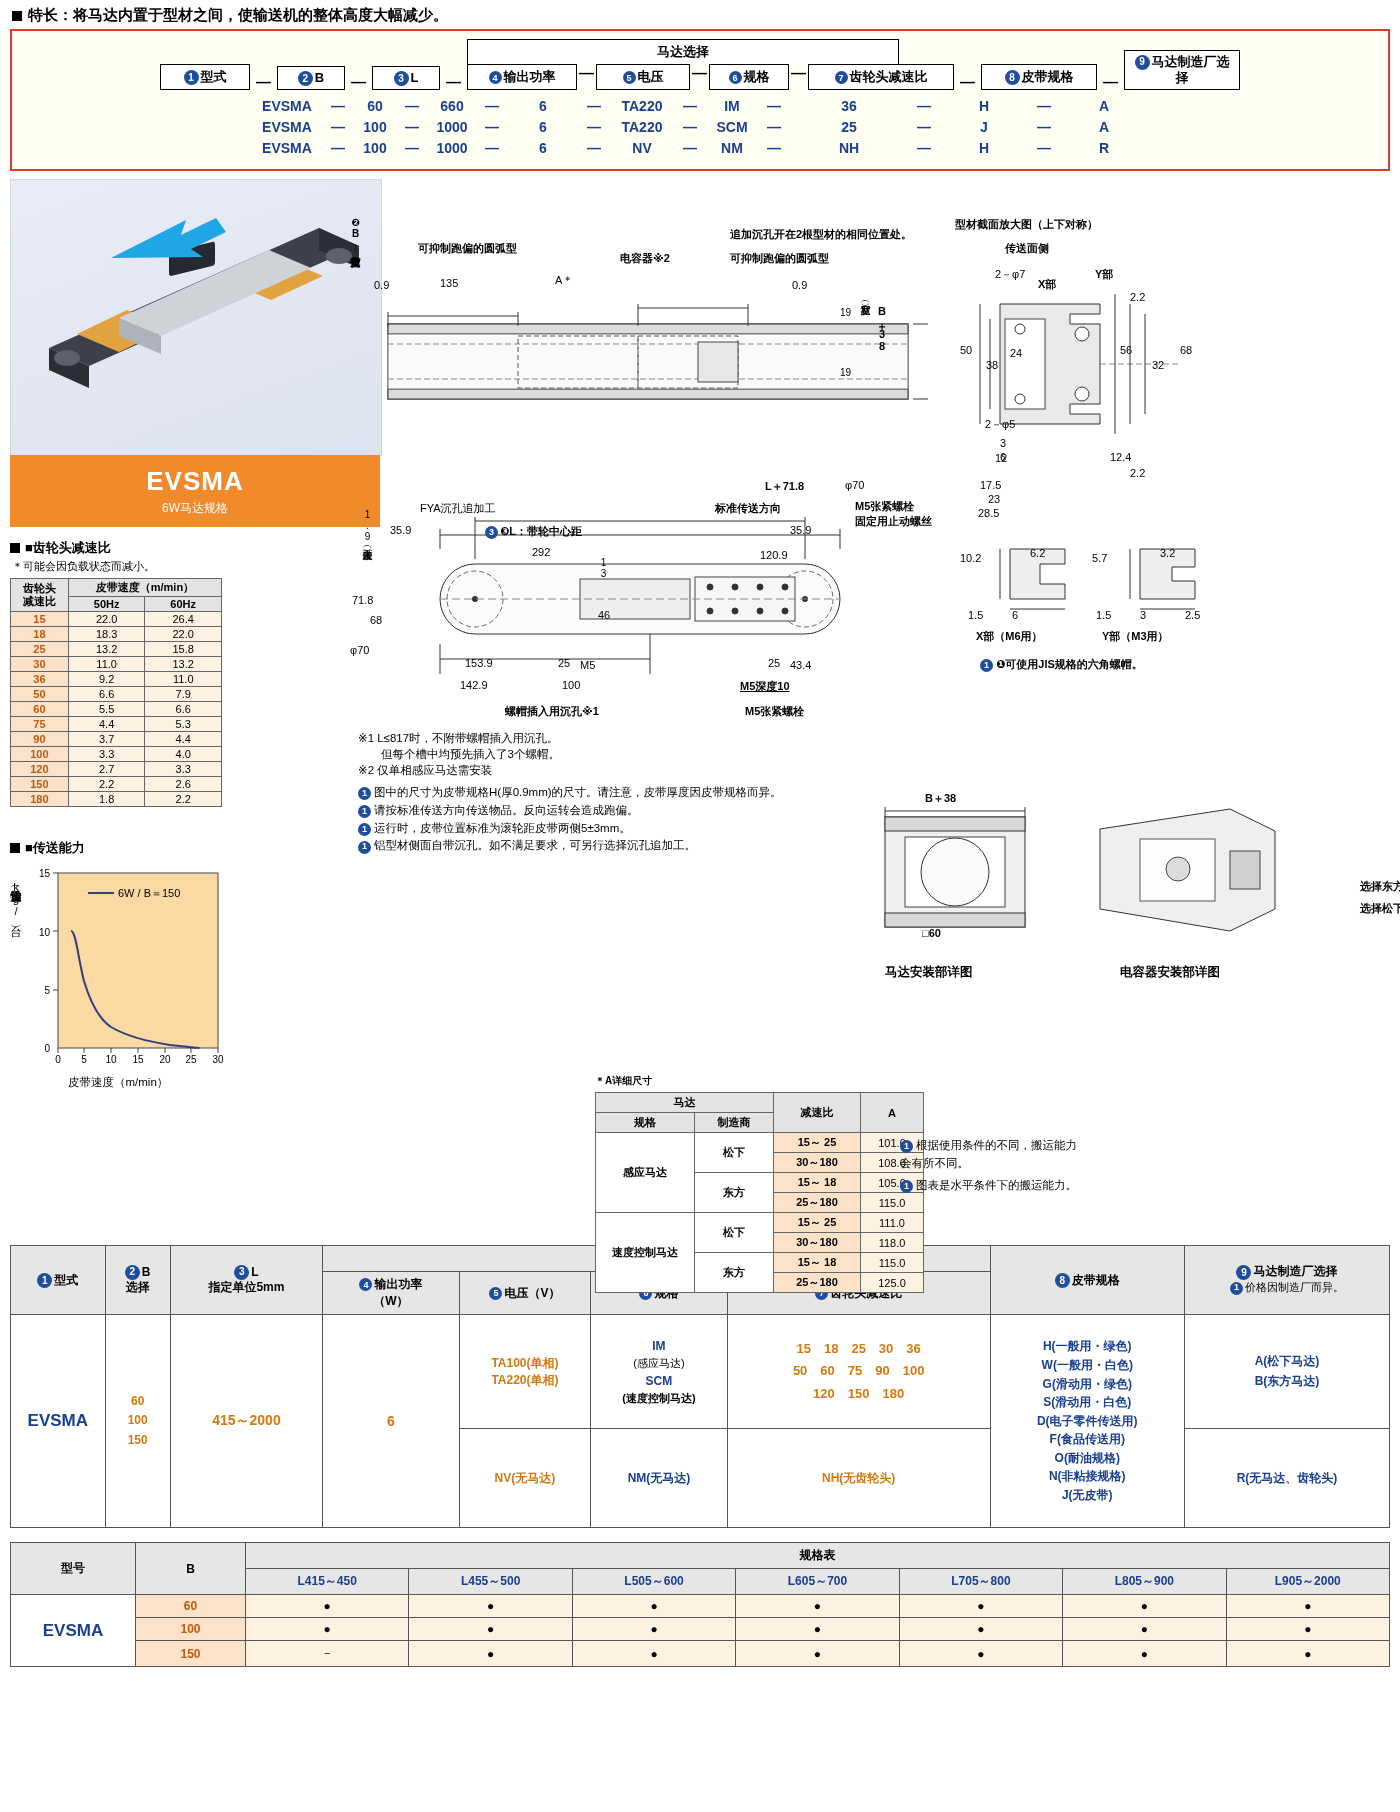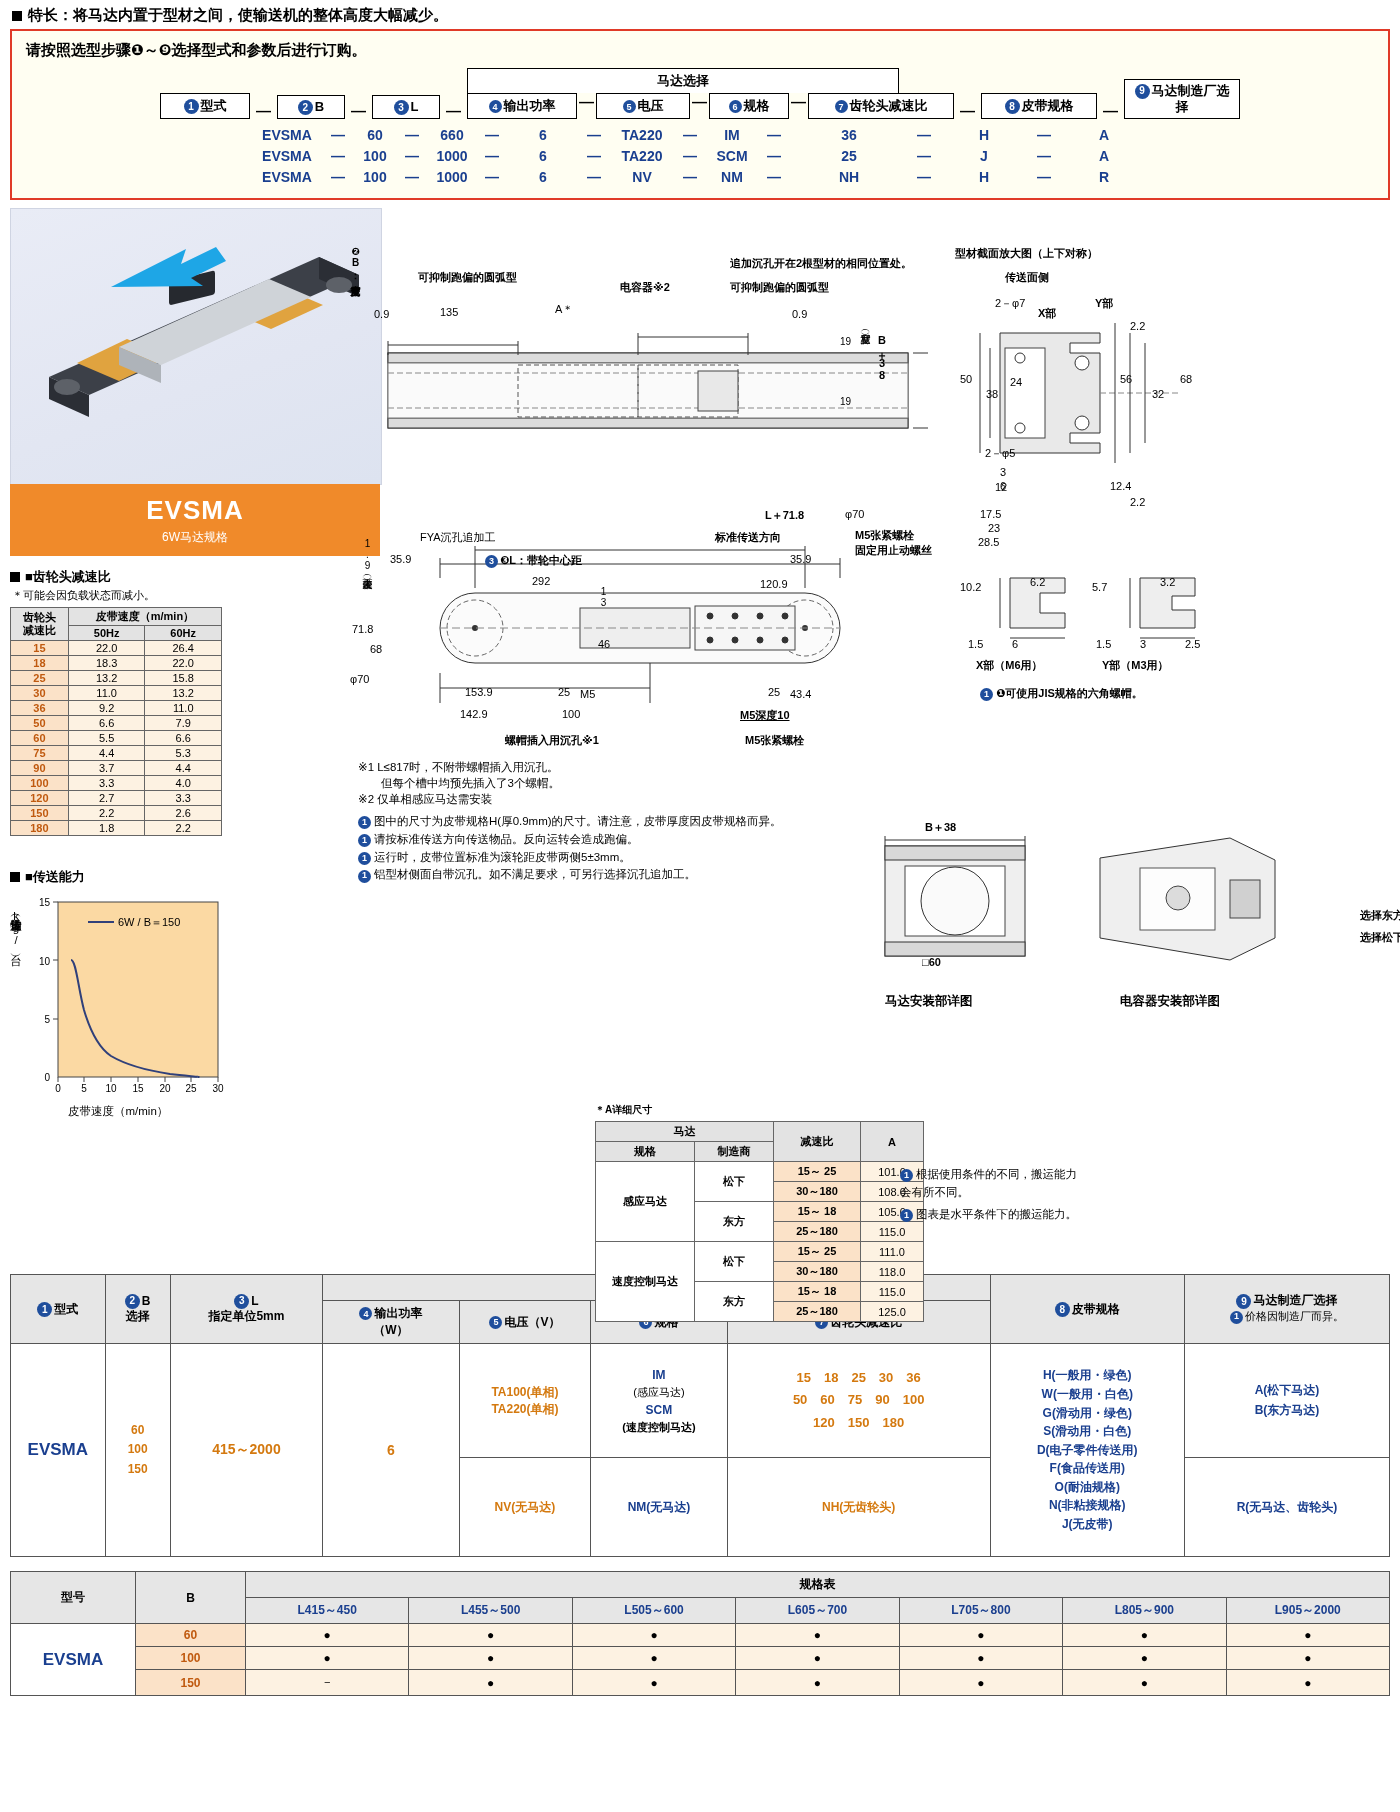--- a/index.html
+++ b/index.html
@@ -91,21 +91,20 @@
 <body>
 
 <div class="page">
 
   <div class="feature">
     <span class="sq"></span>
     <span>特长：将马达内置于型材之间，使输送机的整体高度大幅减少。</span>
   </div>
 
   <div class="orderbox">
-    <div class="title">请按照选型步骤❶～❾选择型式和参数后进行订购。</div>
 
     <div class="codehdr">
       <div class="cell" style="width:72px"><span class="circ">1</span><span>型式</span></div>
       <div class="dash">—</div>
       <div class="cell" style="width:50px"><span class="circ">2</span><span>B</span></div>
       <div class="dash">—</div>
       <div class="cell" style="width:50px"><span class="circ">3</span><span>L</span></div>
       <div class="dash">—</div>
       <div class="motorgrp">
         <div class="top" style="width:430px">马达选择</div>

